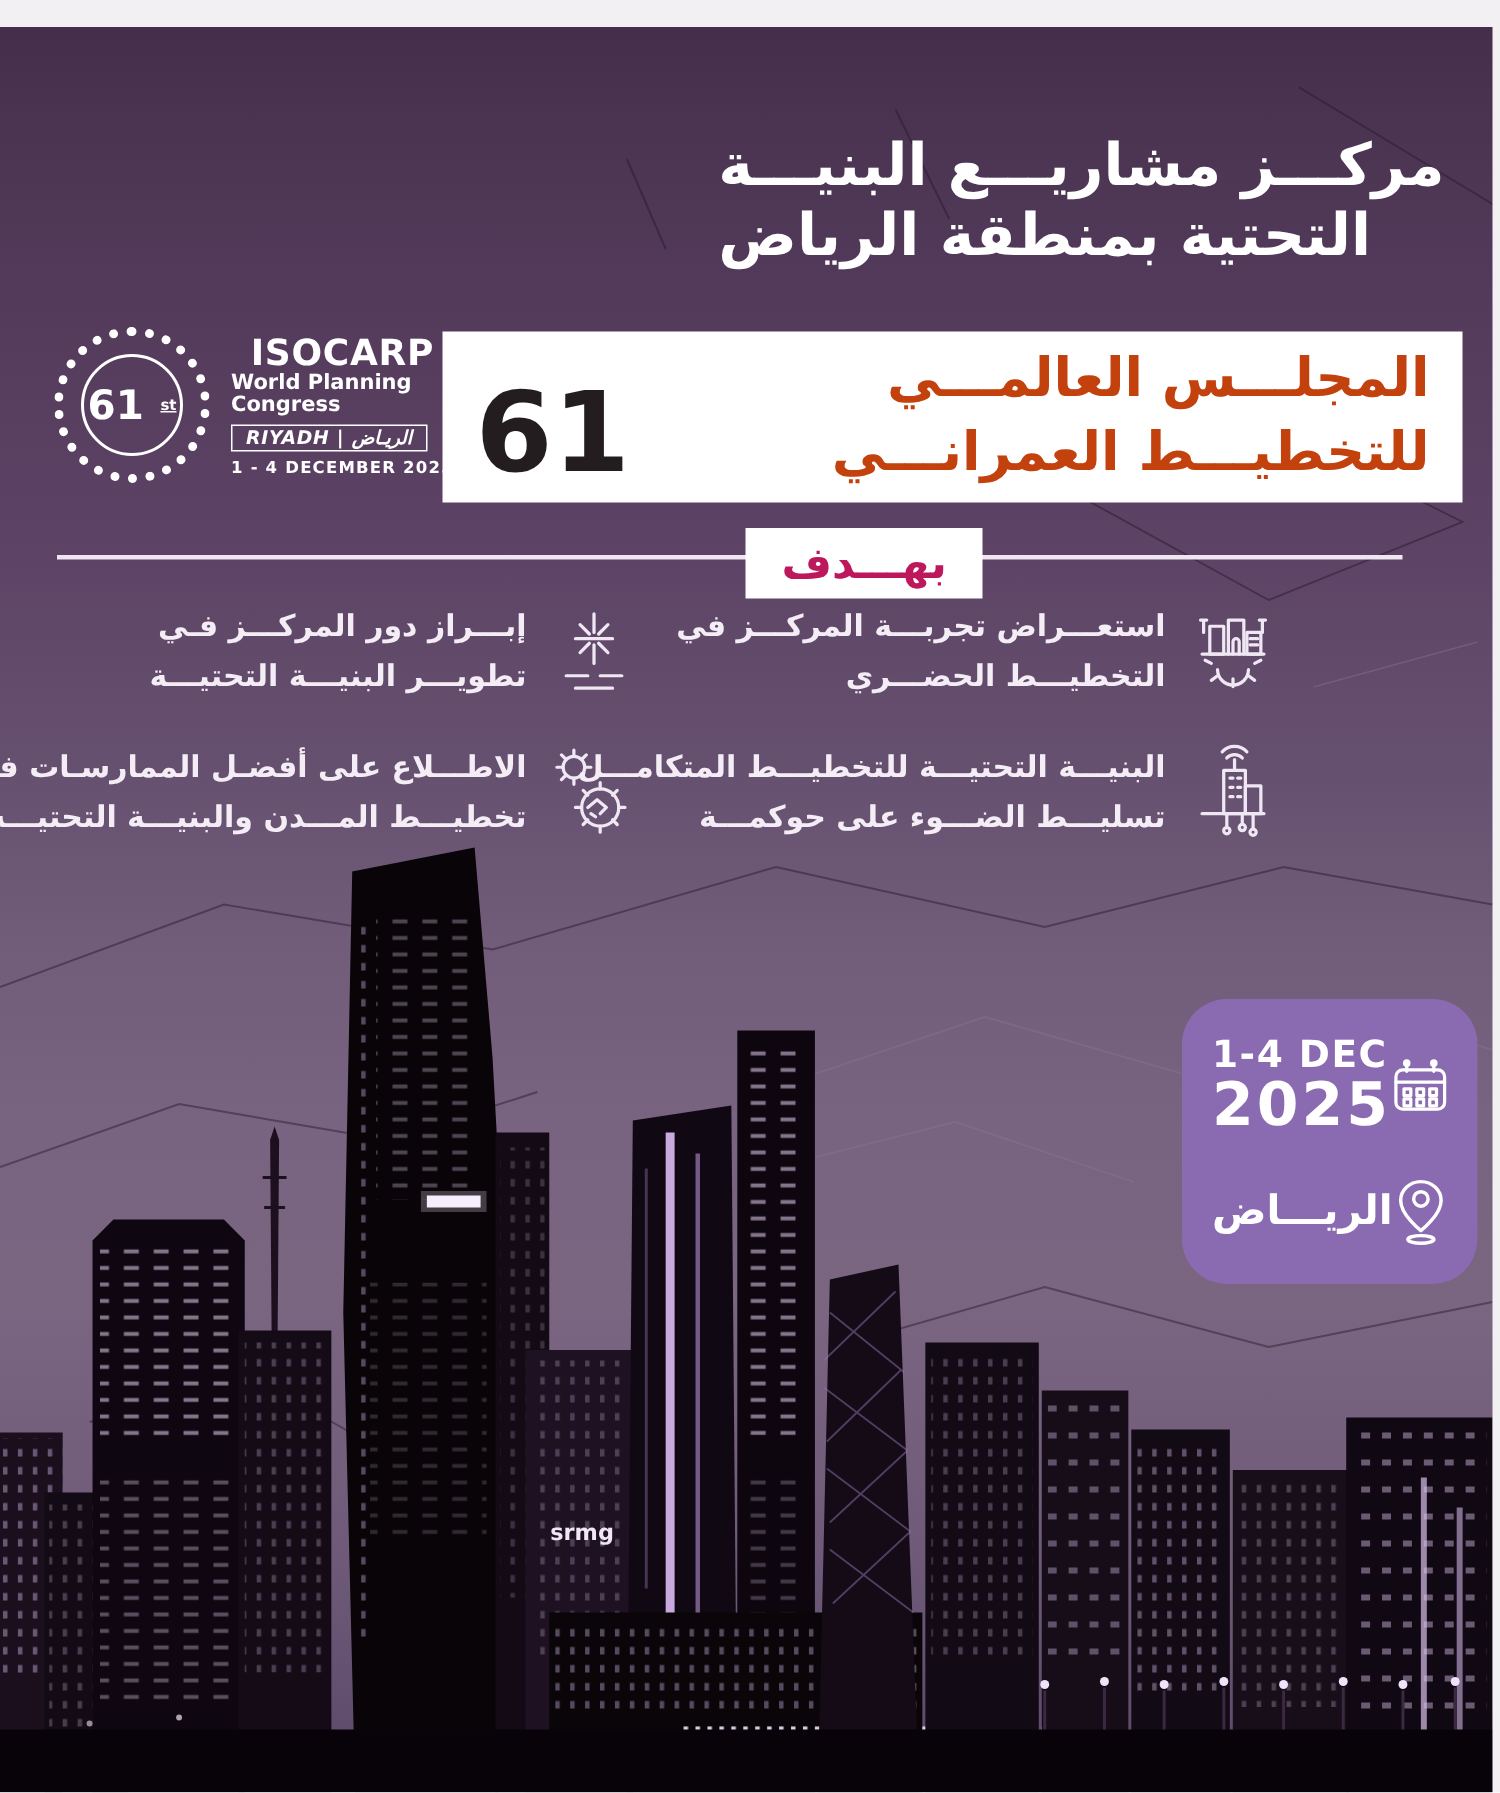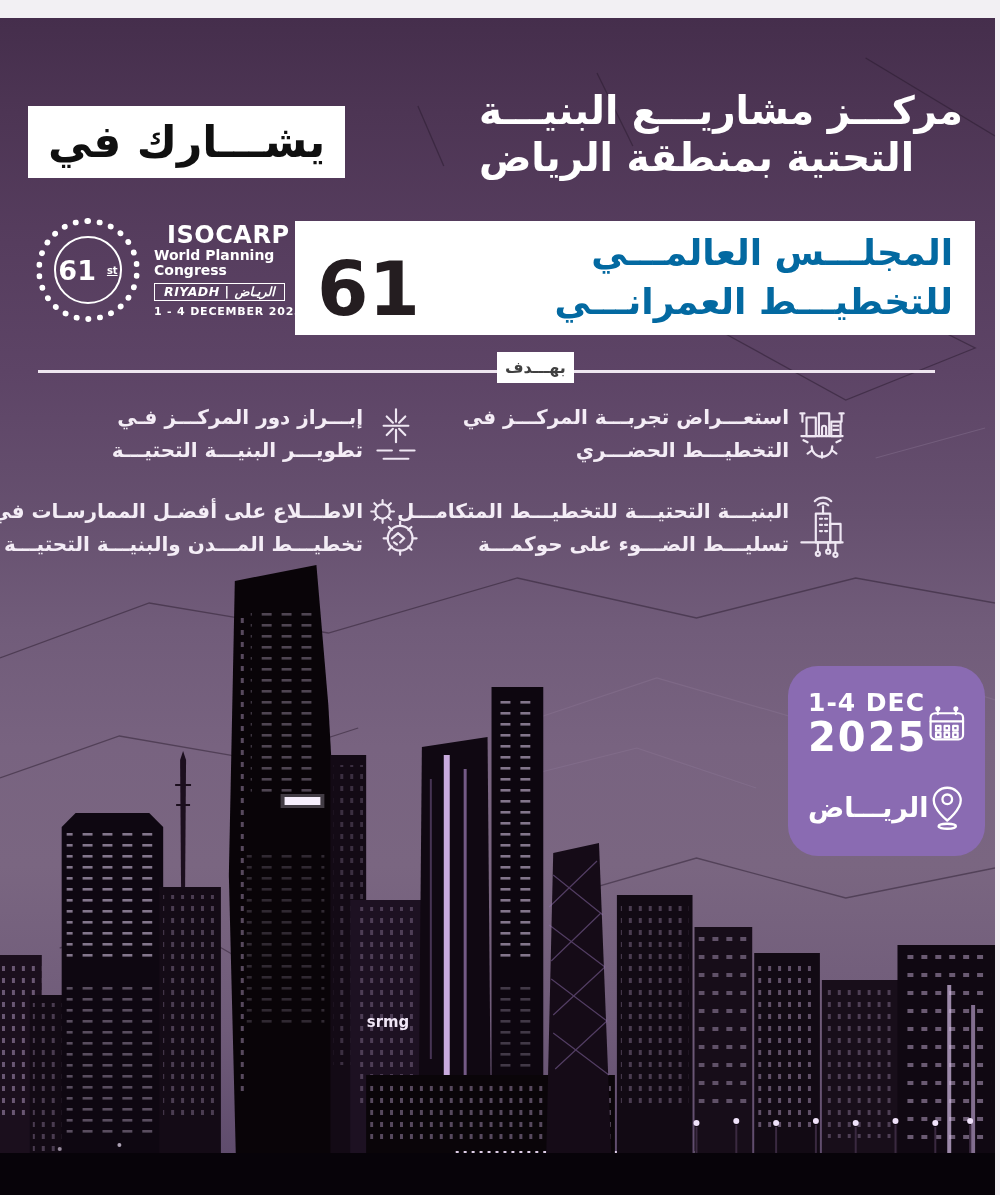--- a/index.html
+++ b/index.html
@@ -28,30 +28,30 @@
   .logo-name{font-weight:800;font-size:24px;letter-spacing:.5px;text-align:center;}
   .logo-tag{font-weight:700;font-size:14px;}
   .logo-city{display:inline-block;border:1.5px solid #ffffff;padding:1px 9px;font-size:12.5px;
     font-weight:600;margin-top:6px;letter-spacing:.5px;font-style:italic;}
   .logo-dates{font-weight:800;font-size:11px;margin-top:5px;letter-spacing:.8px;}
 
   
   .congress{position:absolute;left:295px;top:203px;width:680px;height:114px;background:#ffffff;
     box-sizing:border-box;display:flex;align-items:center;justify-content:space-between;
     padding:6px 22px;direction:rtl;}
-  .congress .clines{text-align:right;color:#0369a1;font-weight:800;font-size:36px;line-height:1.35;white-space:nowrap;}
+  .congress .clines{text-align:right;color:#c2410c;font-weight:800;font-size:36px;line-height:1.35;white-space:nowrap;}
   .congress .cnum{color:#241d20;font-weight:800;font-size:74px;line-height:1;margin-top:22px;}
 
   
   .divider-line{position:absolute;left:38px;right:60px;top:352px;height:2.5px;background:#efe6f0;}
-  .goal-chip{position:absolute;left:497px;top:334px;background:#ffffff;color:#404040;
-    font-weight:800;font-size:16px;padding:6px 8px;line-height:1.2;}
-
-  
-  .goal{position:absolute;display:flex;align-items:center;direction:rtl;color:#f4edf6;}
+  .goal-chip{position:absolute;left:497px;top:334px;background:#ffffff;color:#be185d;
+    font-weight:800;font-size:29px;padding:6px 24px;line-height:1.2;}
+
+  
+  .goal{position:absolute;display:flex;align-items:center;gap:12px;direction:rtl;color:#f4edf6;}
   .goal .gicon{flex:0 0 auto;width:66px;height:66px;}
   .goal .gicon svg{width:66px;height:66px;}
   .glines{display:flex;flex-direction:column;gap:6px;}
   .gl{font-weight:700;font-size:20px;line-height:1.35;white-space:nowrap;text-align:right;}
   .g0{right:566px;top:383px;}
   .g1{right:140px;top:383px;}
   .g2{right:566px;top:477px;}
   .g3{right:140px;top:477px;}
 
   
@@ -191,23 +191,20 @@
       </g>
 
       <rect x="0" y="598" width="1000" height="42" fill="#070309"></rect>
     </svg>
 
     <div class="org-title" dir="rtl">
       <div>مركـــز مشاريـــع البنيـــة</div>
       <div>التحتية بمنطقة الرياض</div>
     </div>
 
-    <div class="participates" dir="rtl">
-      <span>يشـــارك في</span>
-    </div>
 
     <div class="logo-row">
       <div class="logo-ring">
         <div class="logo-inner">
           <span>61</span>
             <sup>st</sup>
         </div>
       </div>
       <div class="logo-text">
         <div class="logo-name">ISOCARP</div>

